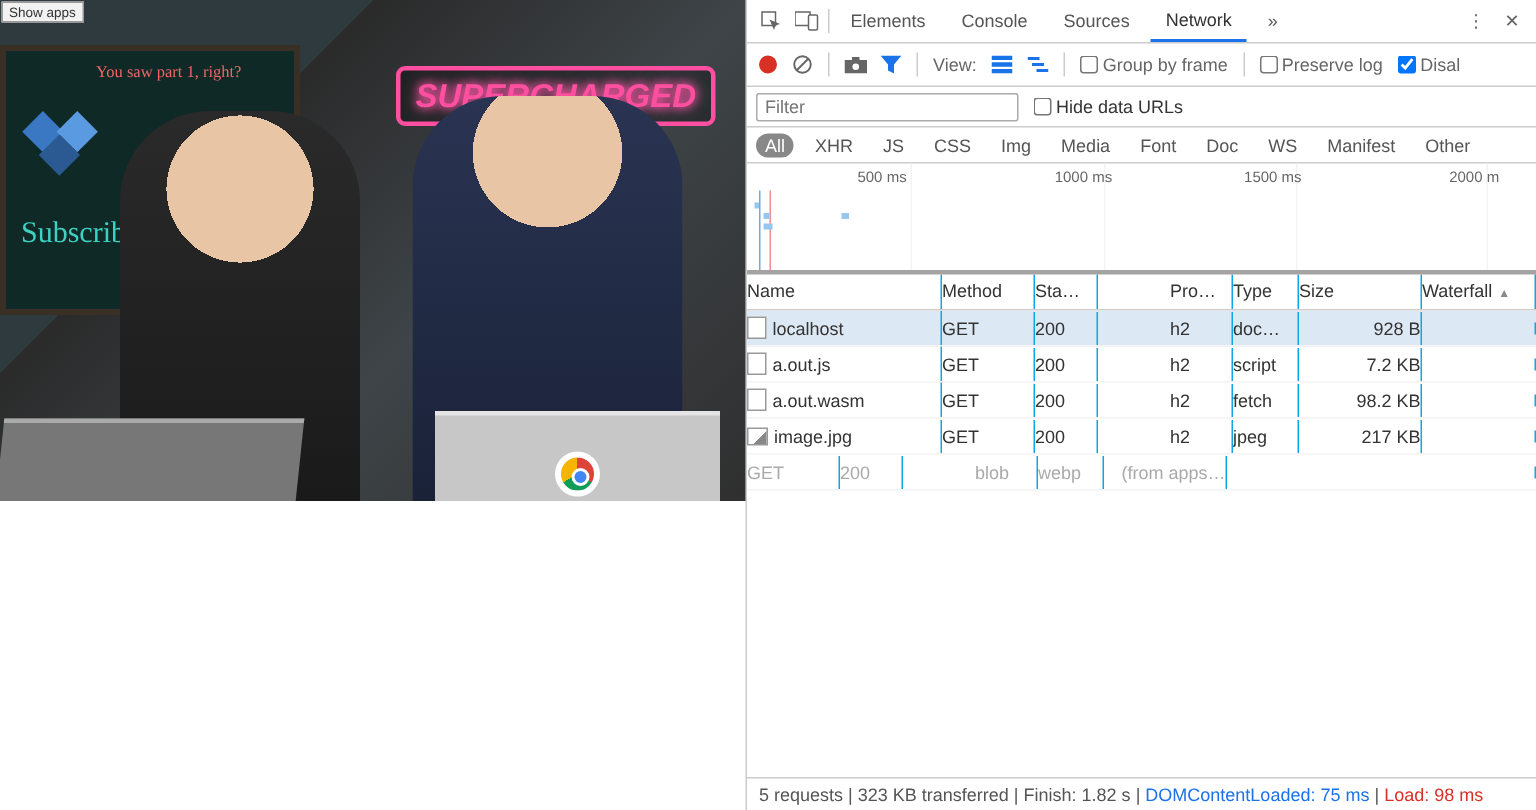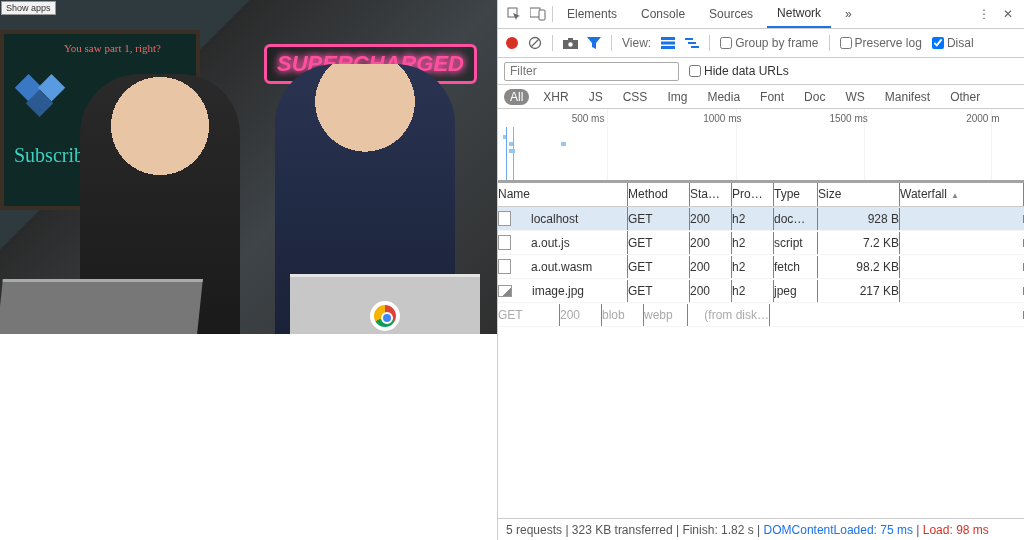--- a/index.html
+++ b/index.html
@@ -43,28 +43,28 @@
   .tl-tick{position:absolute;top:0;bottom:0;width:1px;background:#f3f3f3;}
   .tl-bar{position:absolute;height:4px;background:#96c8ef;}
   .tl-handle{position:absolute;top:18px;bottom:0;width:1px;}
   .tl-handle.l{background:#6da9e4;}
   .tl-handle.r{background:#f08c8c;}
   .grid-head{height:24px;display:flex;border-bottom:1px solid #ccc;}
   .grid-head div, .row div{border-right:1px solid #0ea5e9;padding:4px 0;overflow:hidden;text-overflow:ellipsis;white-space:nowrap;}
   .c-name{width:130px;}
   .c-meth{width:62px;}
   .c-sta{width:42px;}
-  .c-pro{width:42px;}
+  .c-pro{width:42px;margin-left:48px;}
   .c-typ{width:44px;}
   .c-siz{width:82px;text-align:right;}
   .c-wtf{flex:1;position:relative;border-right:none;}
   .grid-body{flex:1;overflow:auto;}
   .row{height:24px;display:flex;border-bottom:1px solid #f4f4f4;align-items:center;}
   .row.sel{background:#dde8f5;}
-  .row .c-name{display:flex;align-items:center;gap:20px;text-align:right;}
+  .row .c-name{display:flex;align-items:center;gap:4px;text-align:right;}
   .file-ico{width:13px;height:15px;border:1px solid #999;background:#fff;position:relative;flex-shrink:0;}
   .img-ico{width:14px;height:12px;border:1px solid #999;background:linear-gradient(135deg,#fff 60%,#888 60%);flex-shrink:0;}
   .dim{color:#aaa;}
   .status-bar{height:22px;border-top:1px solid #ccc;display:flex;align-items:center;padding:0 8px;font-size:12px;color:#555;white-space:nowrap;}
   .status-bar .blue{color:#1a73e8;}
   .status-bar .red{color:#d93025;}
   .sort-asc::after{content:"▲";font-size:8px;color:#888;margin-left:4px;}
   svg{display:block}
 </style>
 </head>
@@ -268,21 +268,21 @@
         <div class="c-pro">h2</div>
         <div class="c-typ">jpeg</div>
         <div class="c-siz">217 KB</div>
         <div class="c-wtf"></div>
       </div>
       <div class="row dim">
         <div class="c-meth">GET</div>
         <div class="c-sta">200</div>
         <div class="c-pro">blob</div>
         <div class="c-typ">webp</div>
-        <div class="c-siz">(from disk…</div>
+        <div class="c-siz">(from apps…</div>
         <div class="c-wtf"></div>
       </div>
     </div>
 
   <div class="status-bar">
     <span>5 requests</span>&nbsp;|&nbsp;
     <span>323 KB transferred</span>&nbsp;|&nbsp;
     <span>Finish: 1.82 s</span>&nbsp;|&nbsp;
     <span class="blue">DOMContentLoaded: 75 ms</span>&nbsp;|&nbsp;
     <span class="red">Load: 98 ms</span>

